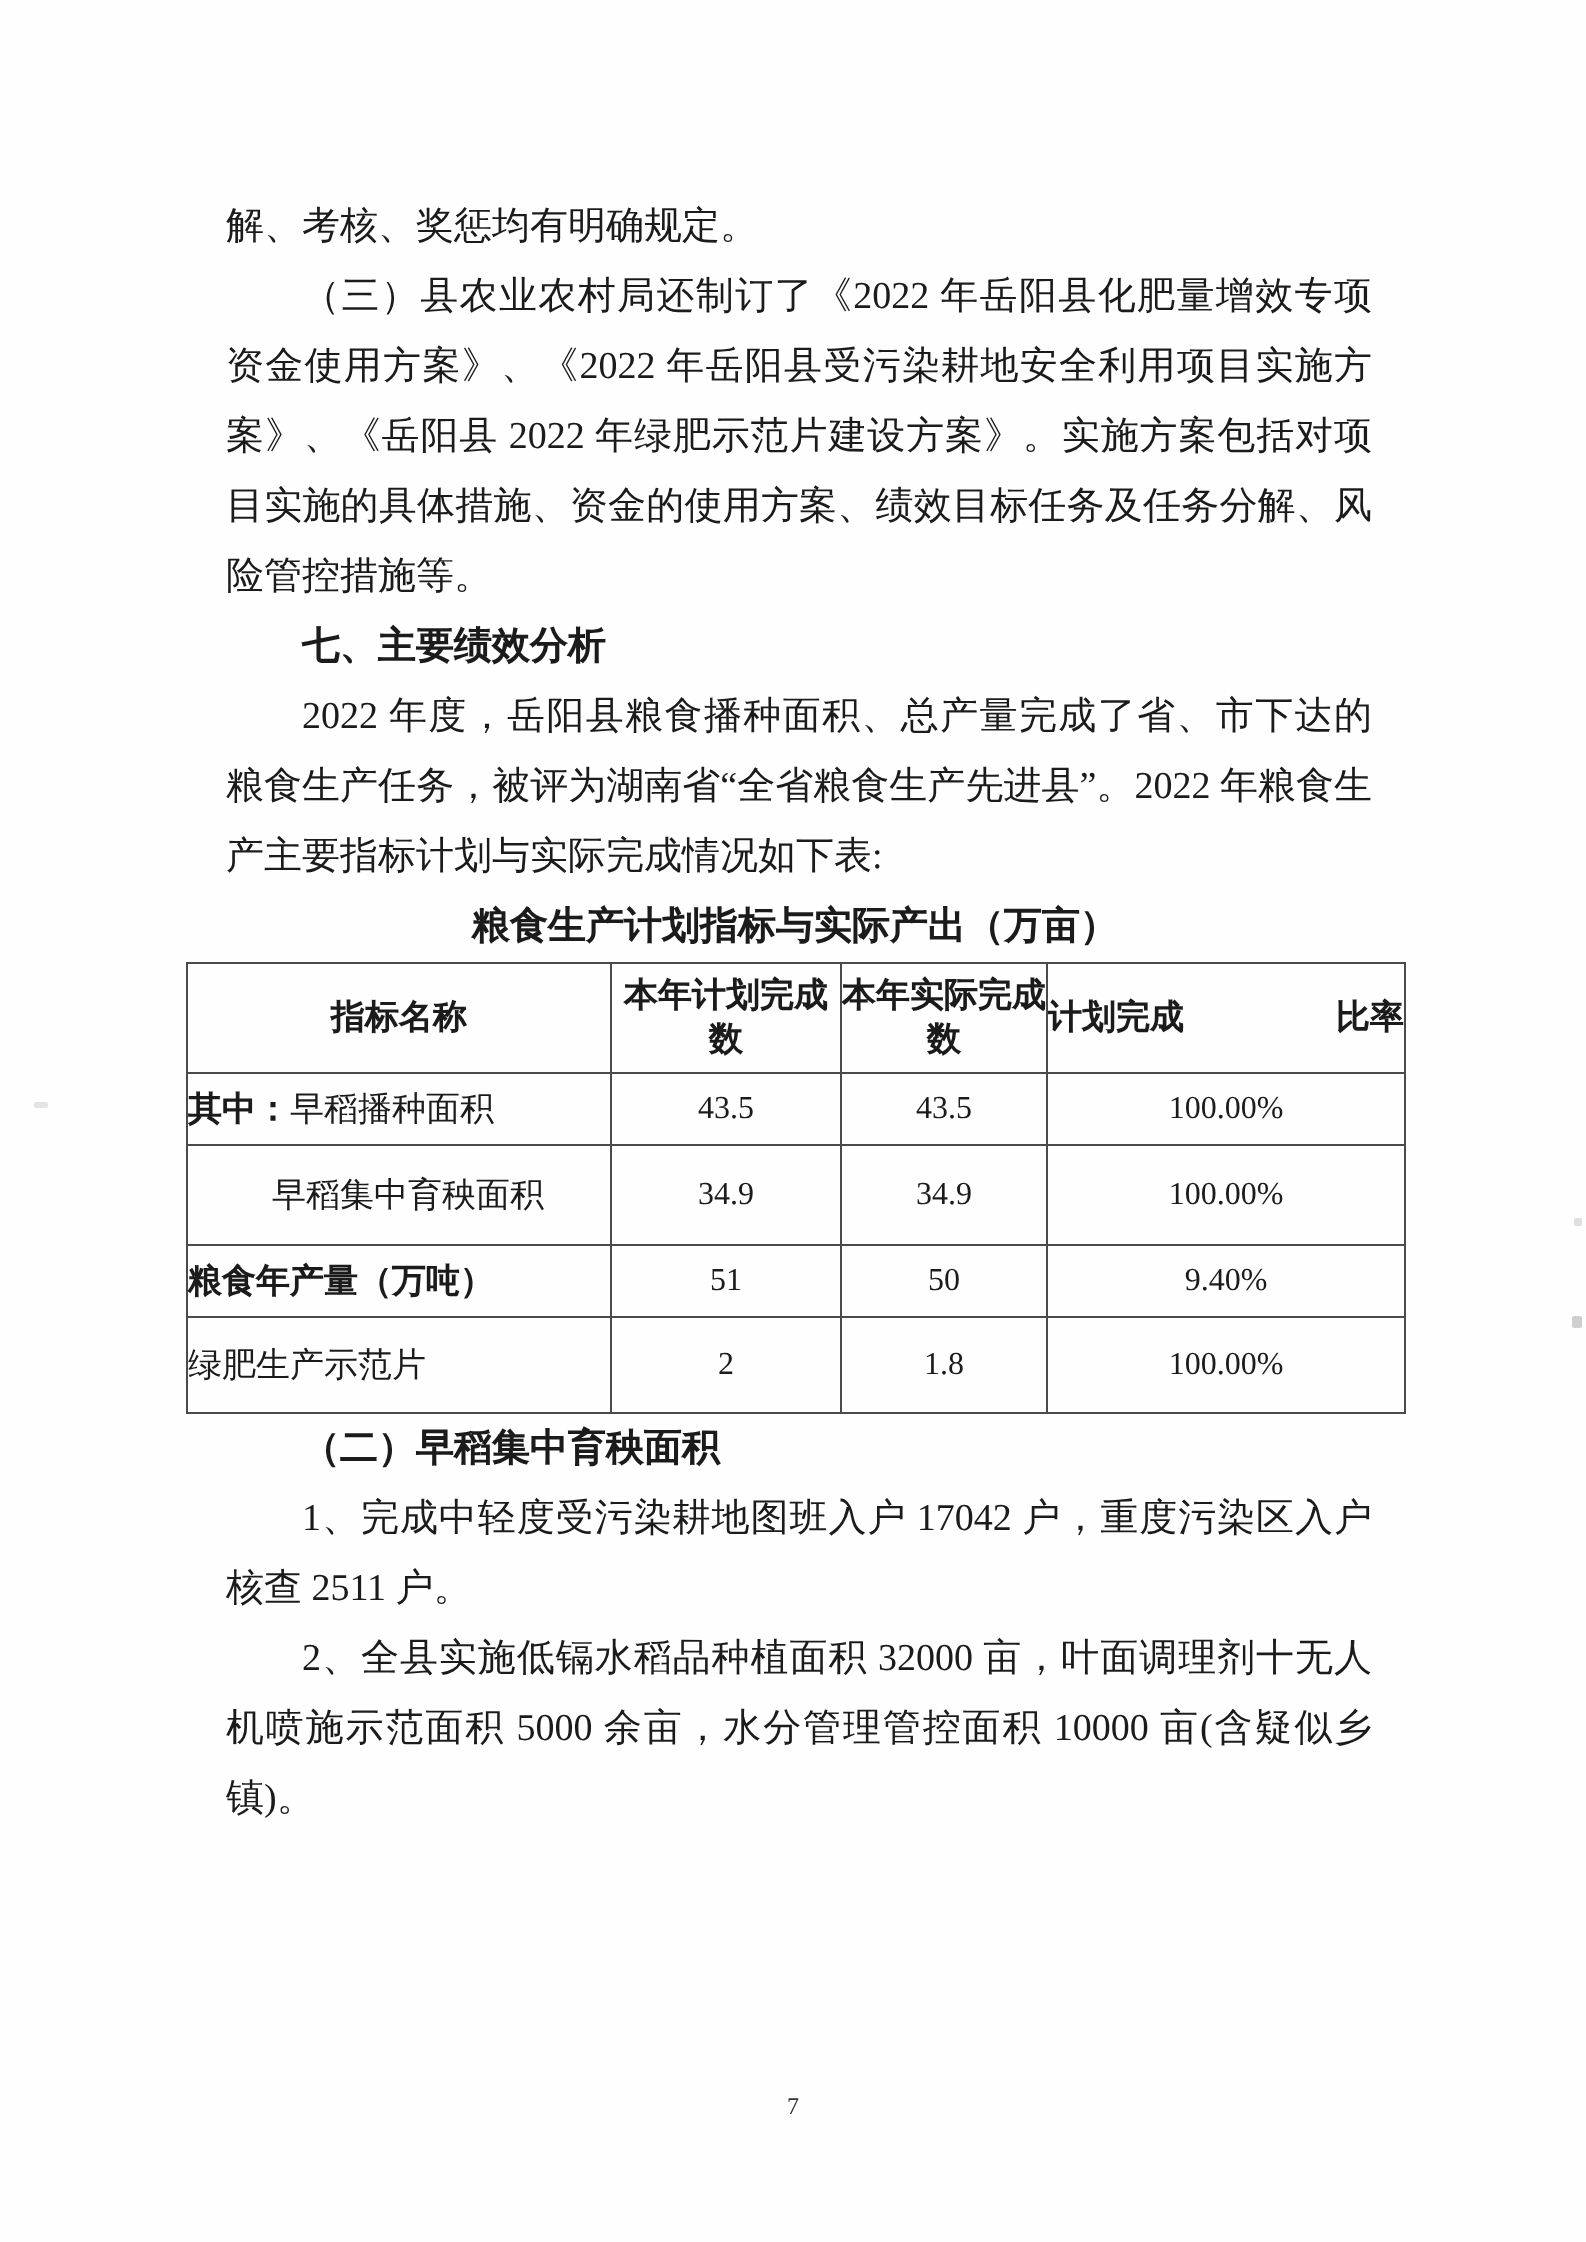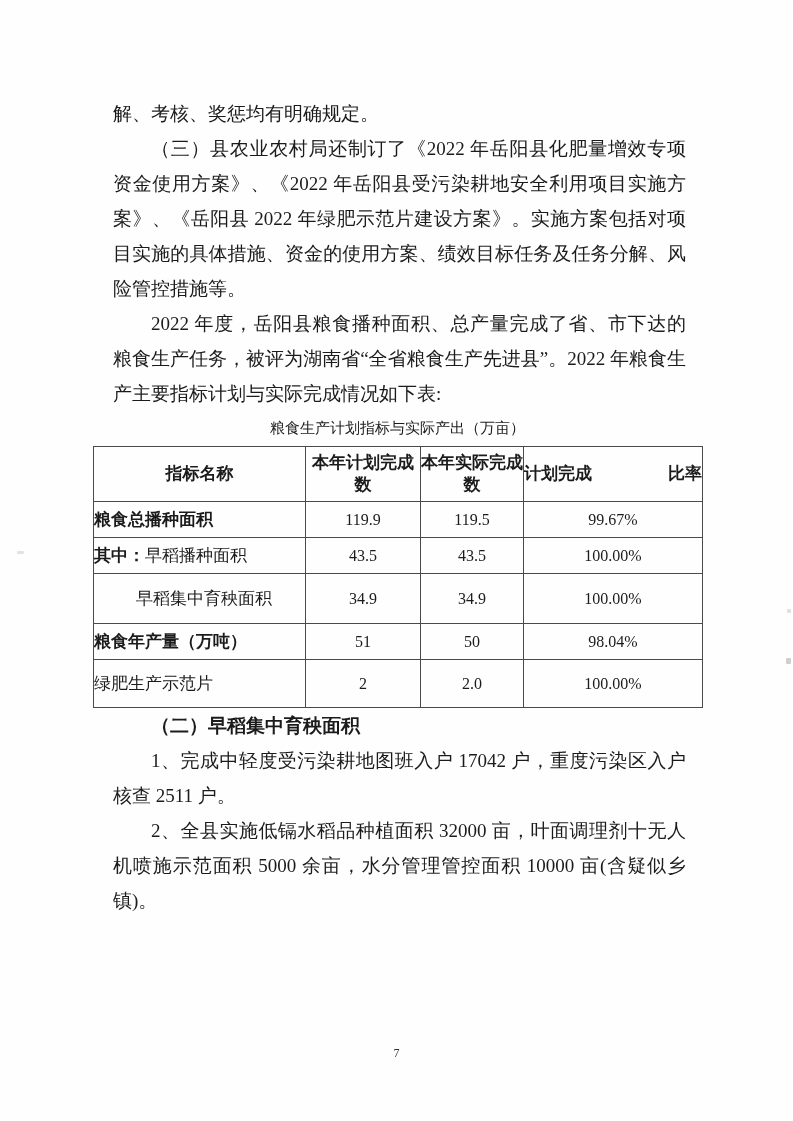--- a/index.html
+++ b/index.html
@@ -9,21 +9,21 @@
     color:#1b1b1b;position:relative;overflow:hidden;
   }
   .page{position:absolute;left:0;top:0;width:793px;height:1121px;background:#fefefe;}
   .doc{position:absolute;left:93px;top:96px;width:609px;}
   .textblock{margin:0 16px 0 20px;font-size:19px;line-height:35px;text-align:justify;}
   .textblock p{margin:0;}
   .indent{text-indent:2em;}
   .hd{font-weight:bold;text-indent:2em;}
   .table-title{
     width:609px;height:35px;line-height:35px;text-align:center;
-    font-weight:normal;font-size:15px;
+    font-weight:bold;font-size:19px;
   }
   table.grain{
     border-collapse:collapse;width:609px;table-layout:fixed;
     font-size:17px;
   }
   table.grain th,table.grain td{
     border:1px solid #4a4a4a;vertical-align:middle;padding:0;
     overflow:hidden;
   }
   table.grain thead tr{height:55px;}
@@ -49,20 +49,21 @@
 </head>
 <body>
 
 <div class="page">
 
   <div class="doc">
 
     <div class="textblock">
       <p>解、考核、奖惩均有明确规定。</p>
       <p class="indent">（三）县农业农村局还制订了《2022 年岳阳县化肥量增效专项资金使用方案》、《2022 年岳阳县受污染耕地安全利用项目实施方案》、《岳阳县 2022 年绿肥示范片建设方案》。实施方案包括对项目实施的具体措施、资金的使用方案、绩效目标任务及任务分解、风险管控措施等。</p>
+      <p class="hd">七、主要绩效分析</p>
       <p class="indent">2022 年度，岳阳县粮食播种面积、总产量完成了省、市下达的粮食生产任务，被评为湖南省“全省粮食生产先进县”。2022 年粮食生产主要指标计划与实际完成情况如下表:</p>
     </div>
 
     <div class="table-title">粮食生产计划指标与实际产出（万亩）</div>
 
     <table class="grain">
       <colgroup>
         <col style="width:212px">
         <col style="width:115px">
         <col style="width:103px">
@@ -75,50 +76,44 @@
           <th>本年实际完成数</th>
           <th class="ratio-head">
             <div class="ratio-head-inner">
               <span>计划完成</span>
               <span>比率</span>
             </div>
           </th>
         </tr>
       </thead>
       <tbody>
-        <tr class="r0">
-          <td class="lbl b">粮食总播种面积</td>
-          <td class="num">119.9</td>
-          <td class="num">119.5</td>
-          <td class="num">99.67%</td>
-        </tr>
         <tr class="r1">
           <td class="lbl">
             <span class="pfx">其中：</span><span>早稻播种面积</span>
           </td>
           <td class="num">43.5</td>
           <td class="num">43.5</td>
           <td class="num">100.00%</td>
         </tr>
         <tr class="r2">
           <td class="lbl ind">早稻集中育秧面积</td>
           <td class="num">34.9</td>
           <td class="num">34.9</td>
           <td class="num">100.00%</td>
         </tr>
         <tr class="r3">
           <td class="lbl b">粮食年产量（万吨）</td>
           <td class="num">51</td>
           <td class="num">50</td>
-          <td class="num">98.04%</td>
+          <td class="num">9.40%</td>
         </tr>
         <tr class="r4">
           <td class="lbl">绿肥生产示范片</td>
           <td class="num">2</td>
-          <td class="num">2.0</td>
+          <td class="num">1.8</td>
           <td class="num">100.00%</td>
         </tr>
       </tbody>
     </table>
 
     <div class="textblock">
       <p class="hd">（二）早稻集中育秧面积</p>
       <p class="indent">1、完成中轻度受污染耕地图班入户 17042 户，重度污染区入户核查 2511 户。</p>
       <p class="indent">2、全县实施低镉水稻品种植面积 32000 亩，叶面调理剂十无人机喷施示范面积 5000 余亩，水分管理管控面积 10000 亩(含疑似乡镇)。</p>
     </div>

